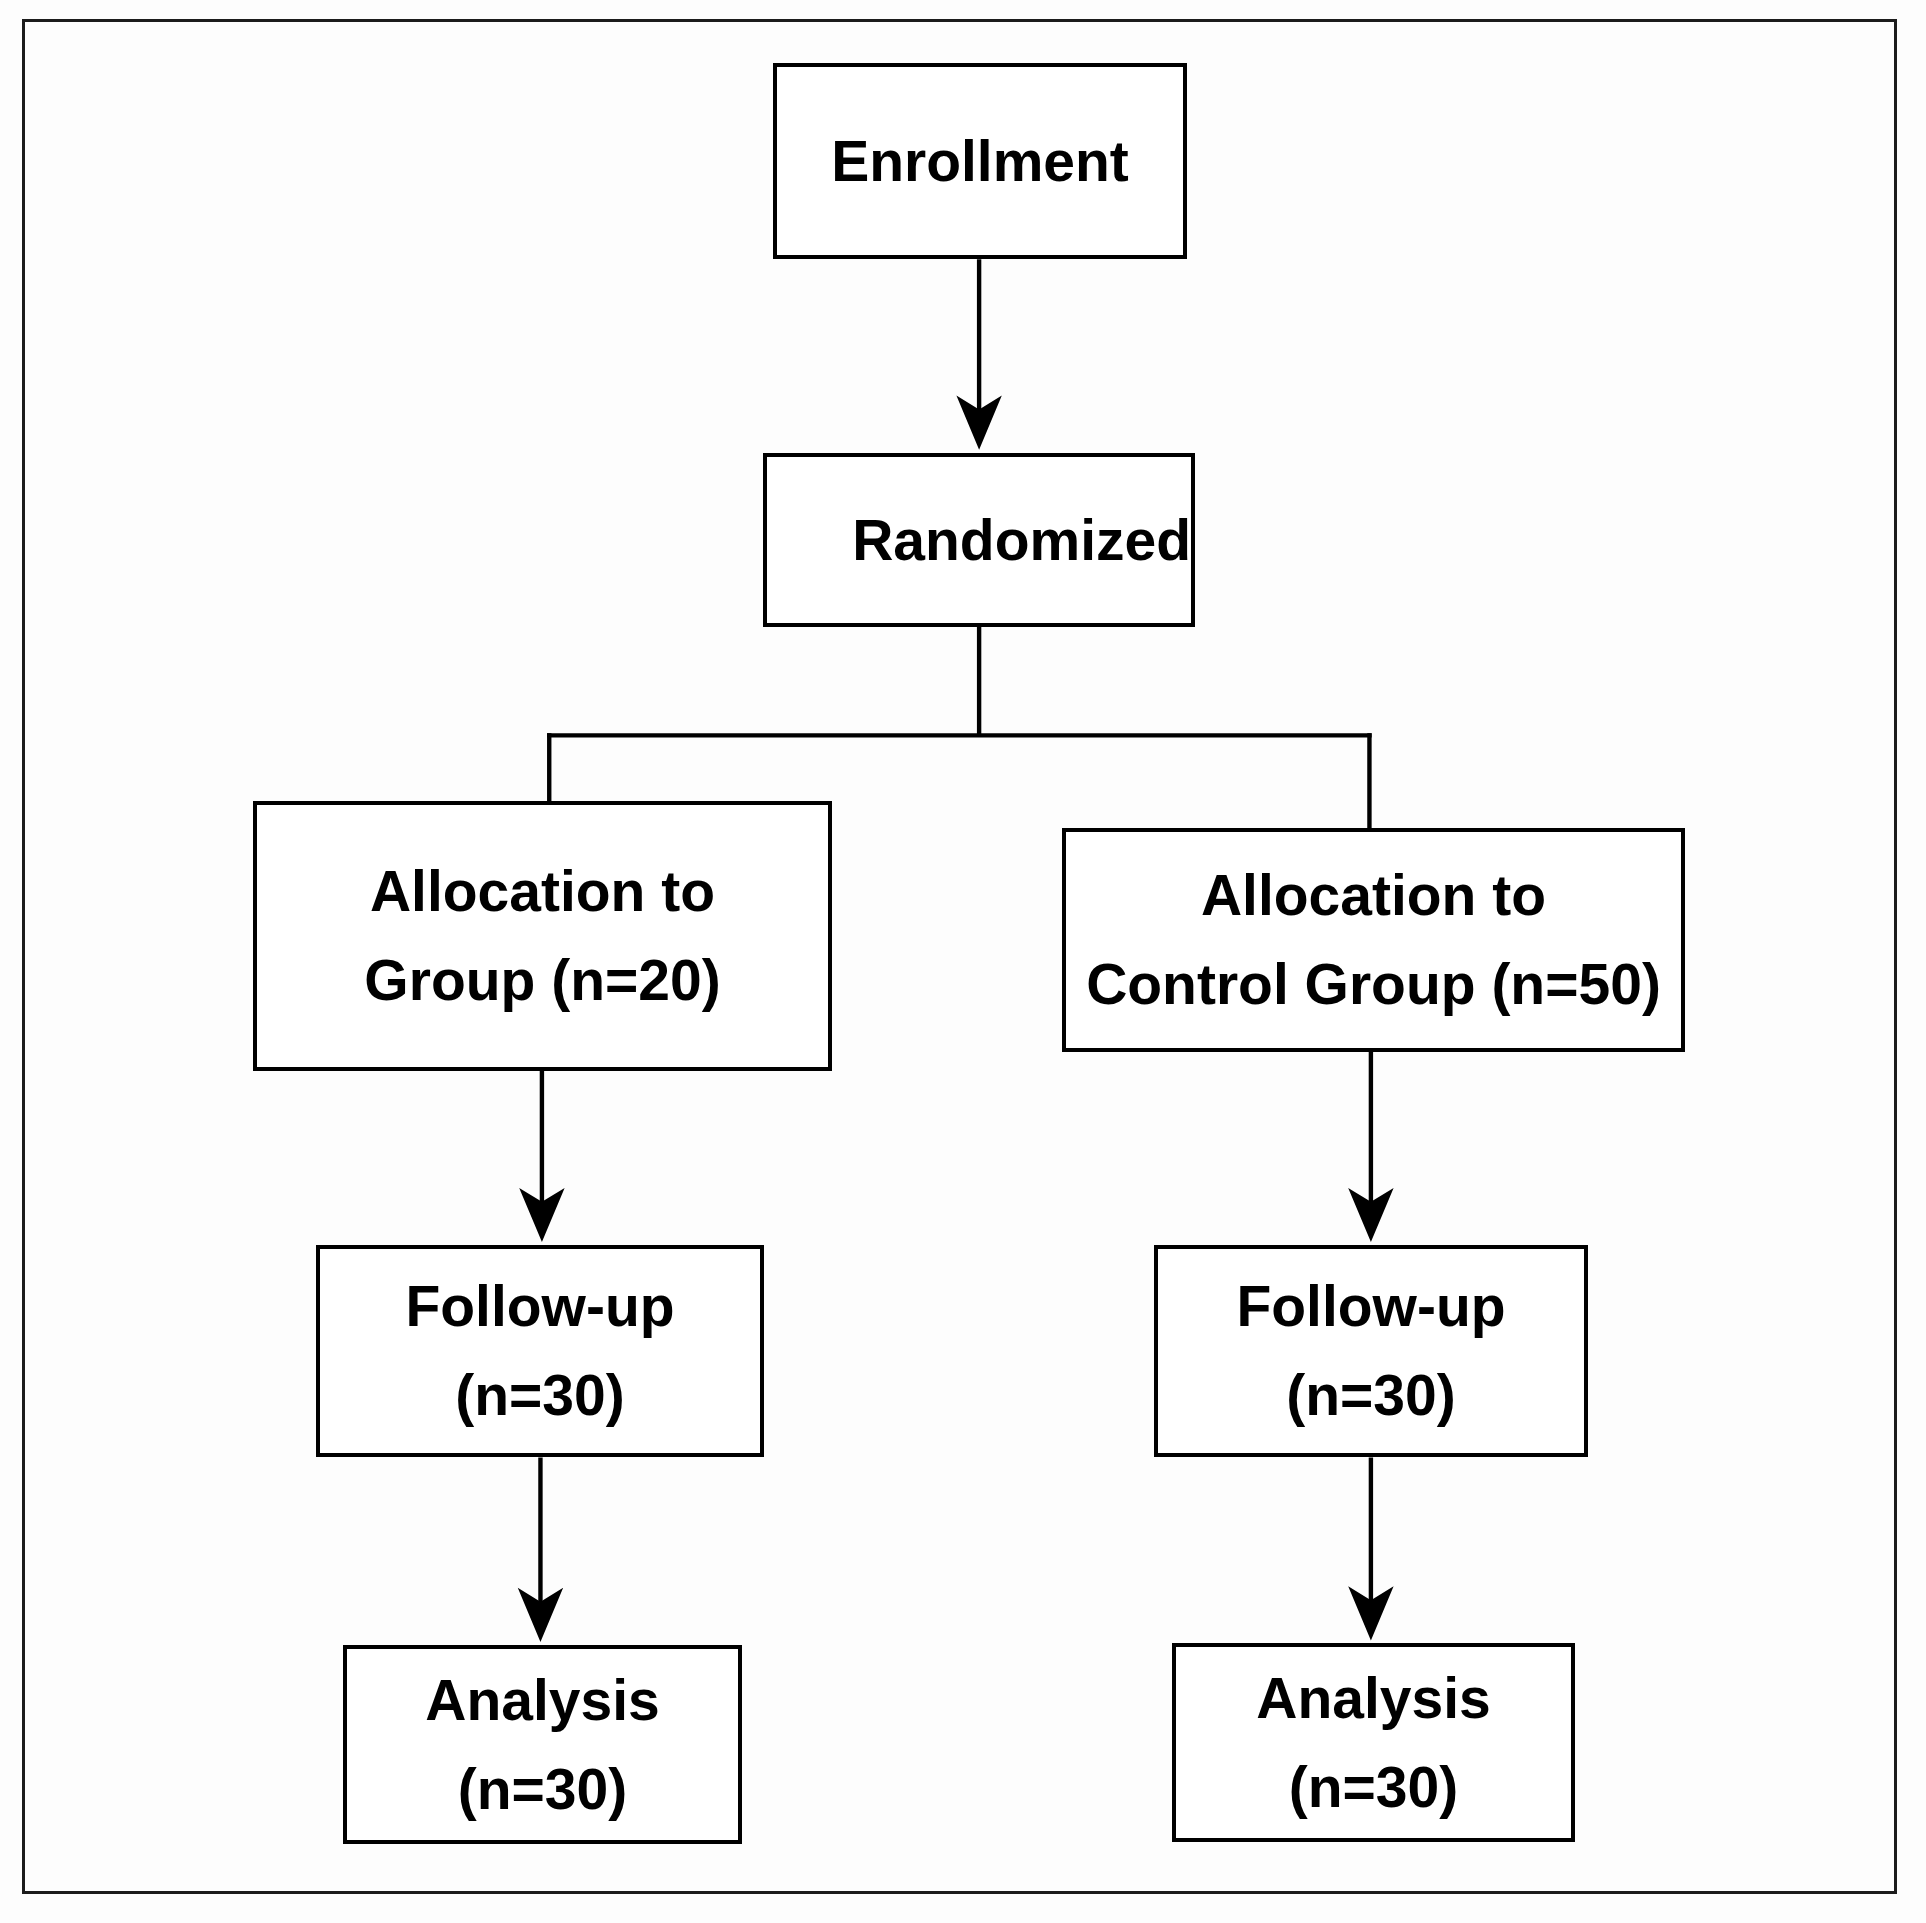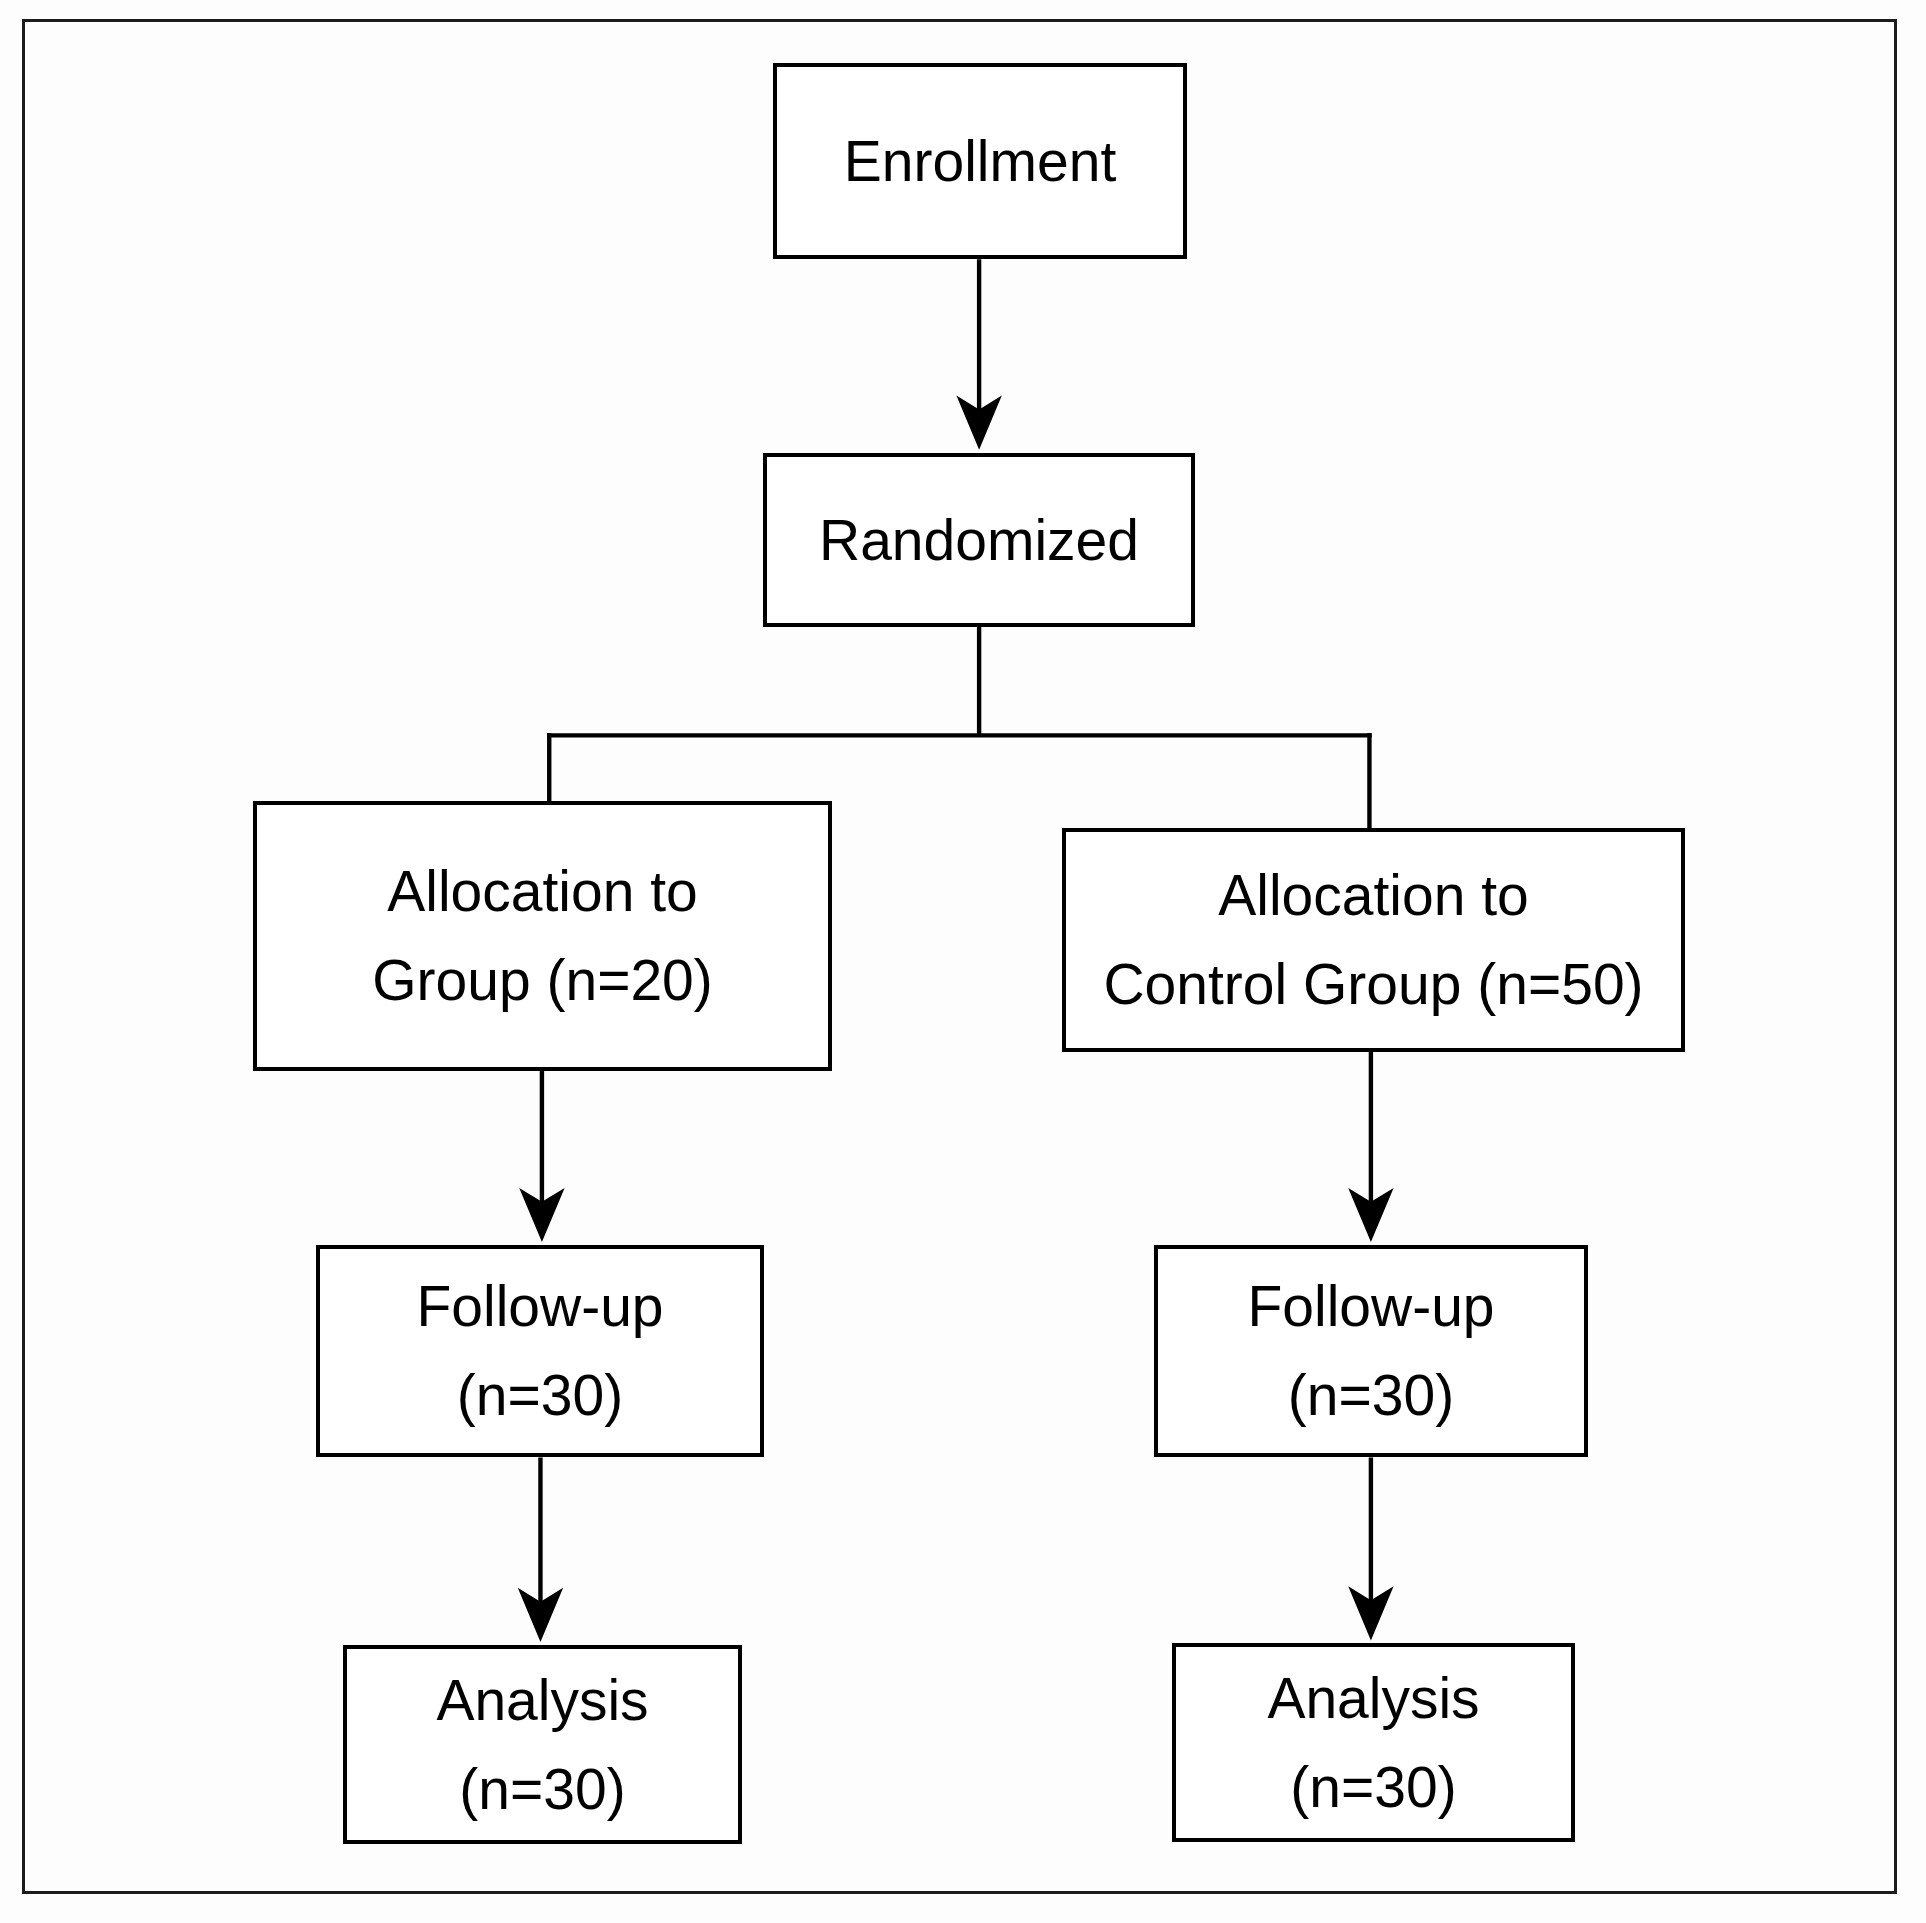--- a/index.html
+++ b/index.html
@@ -31,32 +31,32 @@
     top: 0;
     width: 1926px;
     height: 1924px;
   }
   .node {
     position: absolute;
     box-sizing: border-box;
     background: #ffffff;
     border: 4.4px solid #000000;
     color: #000000;
-    font-weight: normal;
+    font-weight: bold;
     font-size: 57px;
     line-height: 89px;
     display: flex;
     flex-direction: column;
     align-items: center;
     justify-content: center;
     text-align: center;
     white-space: nowrap;
   }
   .node-enrollment   { left: 773px; top: 63px;   width: 414px; height: 196px; }
-  .node-randomized   { left: 763px; top: 453px;  width: 432px; height: 174px; }
+  .node-randomized   { left: 763px; top: 453px;  width: 432px; height: 174px; align-items: flex-end; }
   .node-alloc-exp    { left: 253px;  top: 801px; width: 579px; height: 270px; }
   .node-alloc-ctrl   { left: 1062px; top: 828px; width: 623px; height: 224px; }
   .node-followup-exp { left: 316px;  top: 1245px; width: 448px; height: 212px; }
   .node-followup-ctrl{ left: 1154px; top: 1245px; width: 434px; height: 212px; }
   .node-analysis-exp { left: 343px;  top: 1645px; width: 399px; height: 199px; }
   .node-analysis-ctrl{ left: 1172px; top: 1643px; width: 403px; height: 199px; }
 </style>
 </head>
 <body>
 

